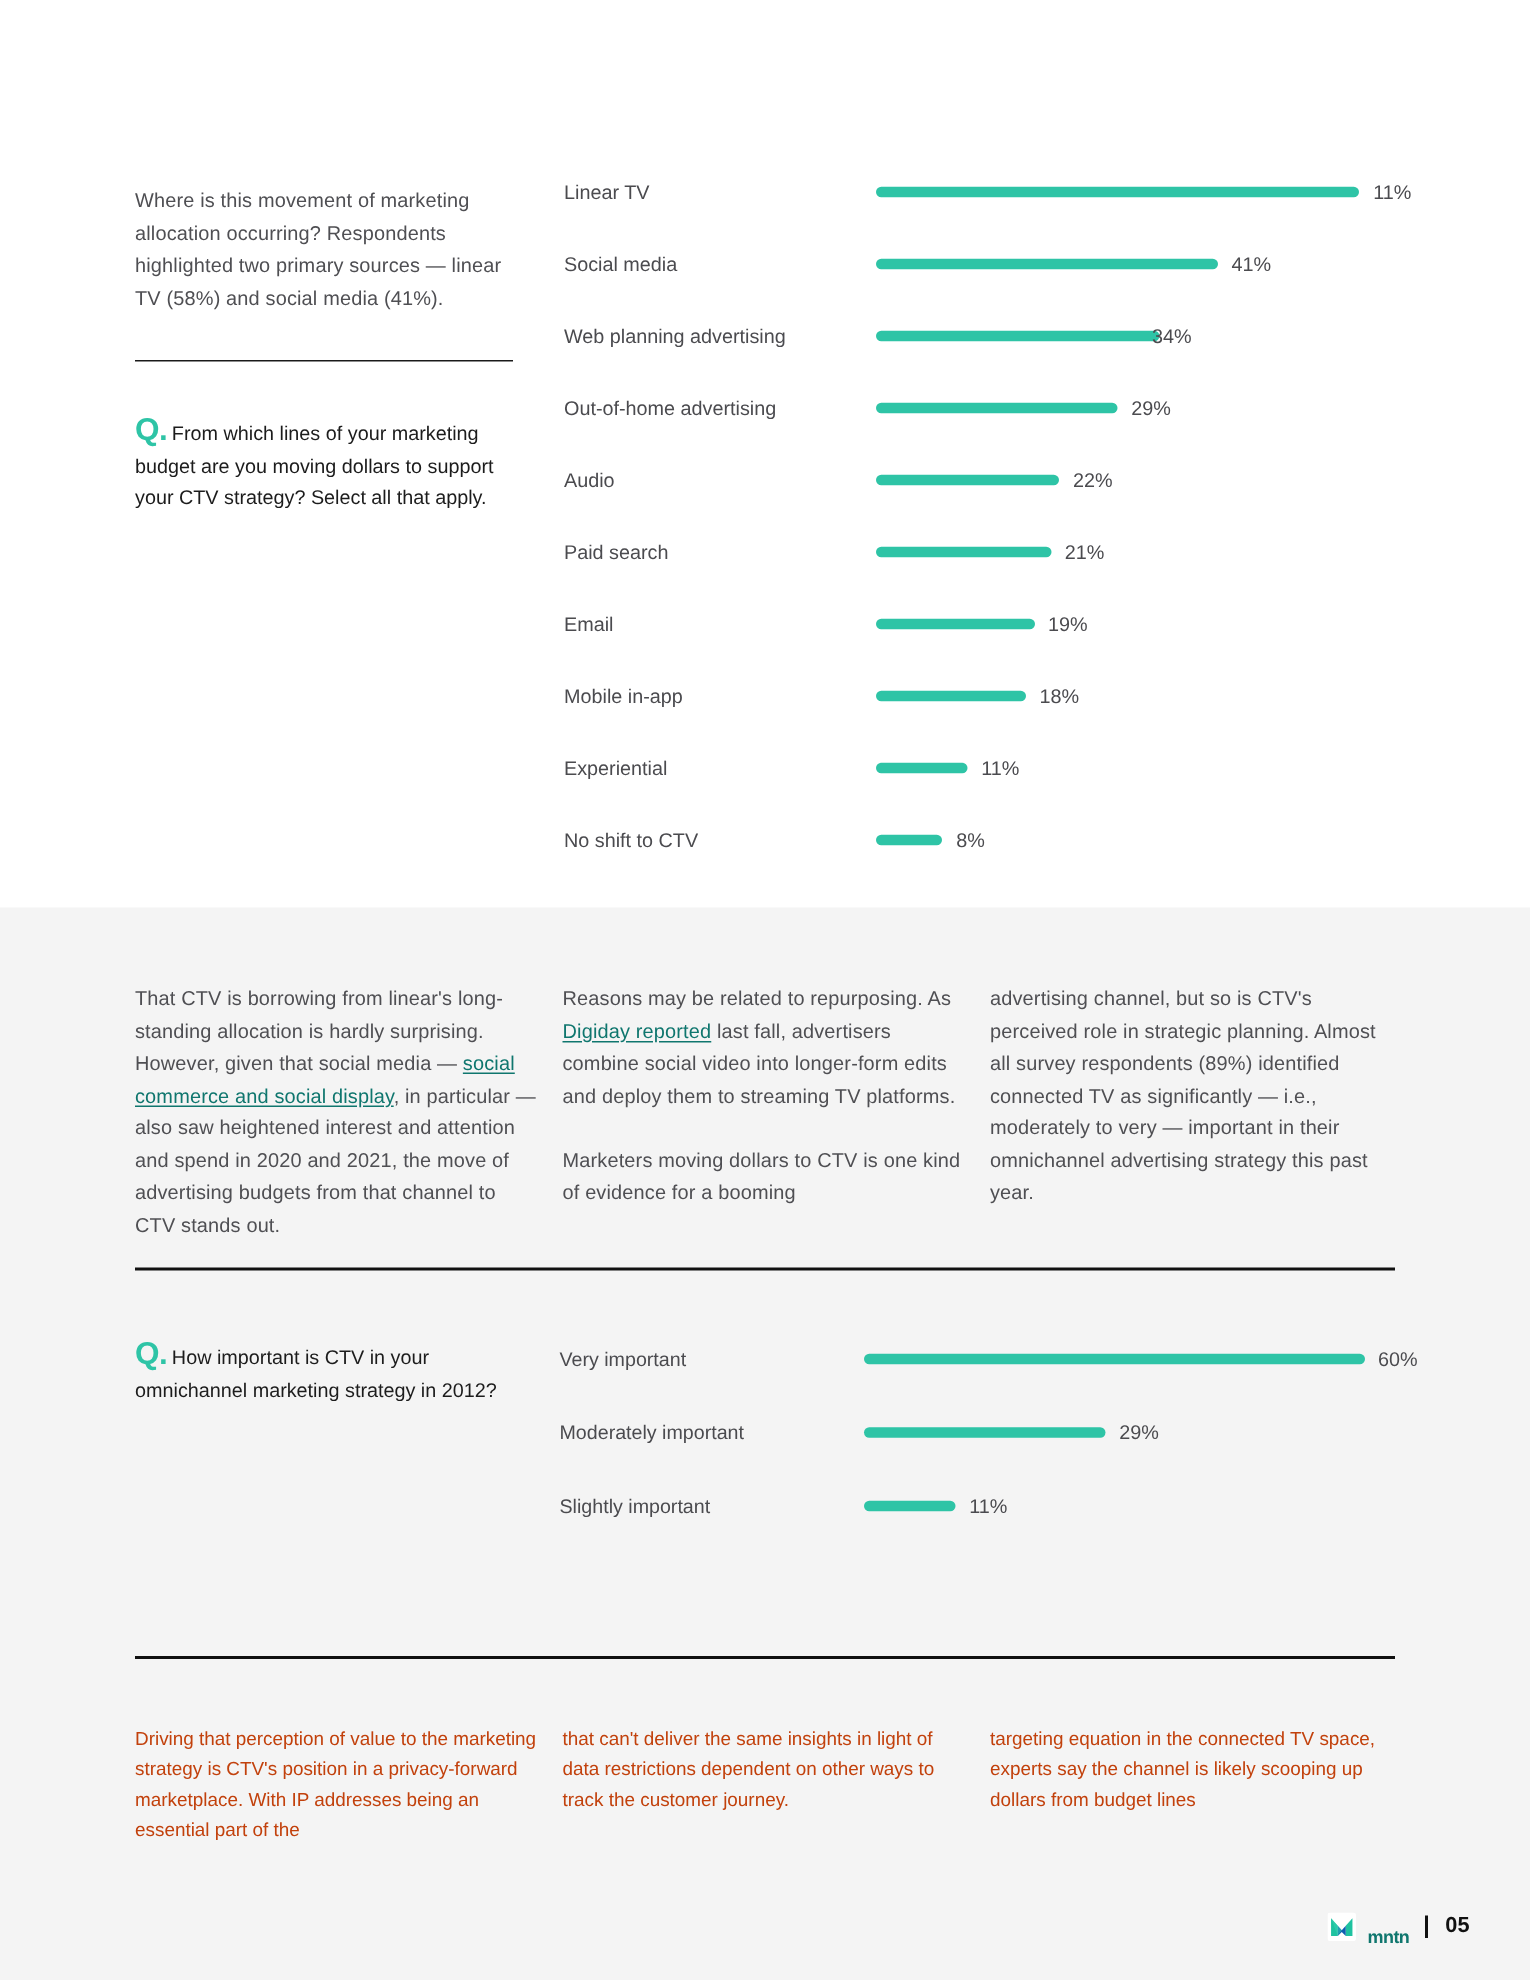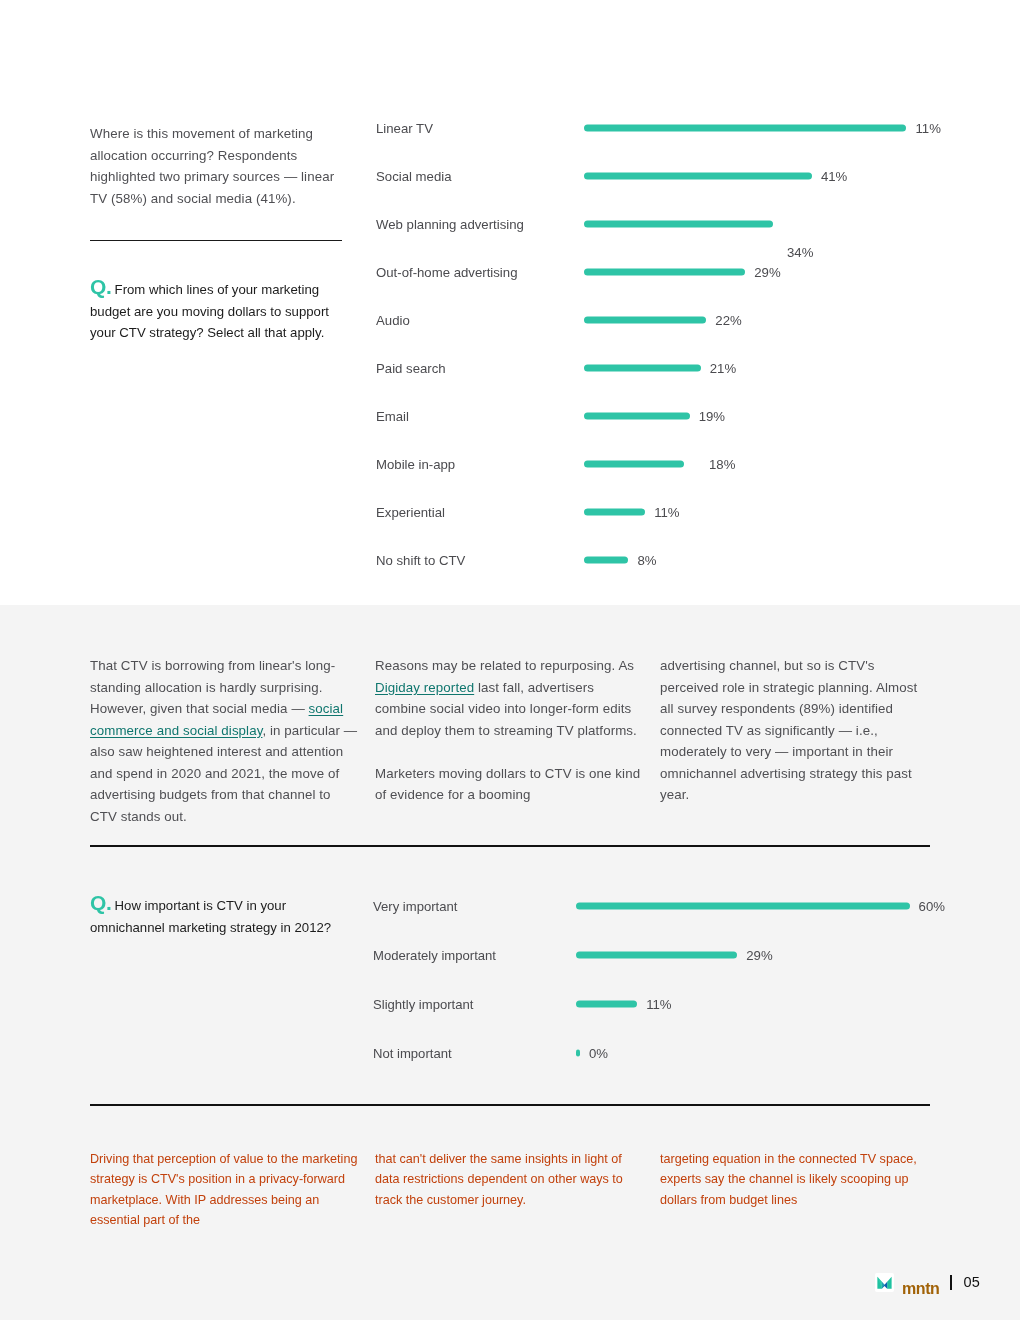--- a/index.html
+++ b/index.html
@@ -127,27 +127,27 @@
 
   
   .footer{
     position:absolute; right:40px; bottom:22px;
     display:flex; align-items:center; gap:8px;
   }
   .logo-mark{
     width:19px; height:19px; display:block;
   }
   .logo-word{
-    font-size:16px; font-weight:700; color:#a16207; letter-spacing:-.4px;margin-top:14px;
+    font-size:12px; font-weight:700; color:#0f766e; letter-spacing:-.4px;margin-top:14px;
   }
   .footer-bar{
     width:2px; height:15px; background:#111; margin:0 3px;
   }
   .page-num{
-    font-size:14.5px; font-weight:400; color:#111; letter-spacing:.2px;text-align:center;
+    font-size:14.5px; font-weight:700; color:#111; letter-spacing:.2px;text-align:center;
   }
 </style>
 </head>
 <body>
 
 <div class="page">
 
   <div class="bg-gray"></div>
 
   <p class="intro para">Where is this movement of marketing allocation occurring? Respondents highlighted two primary sources — linear TV (58%) and social media (41%).</p>
@@ -171,21 +171,21 @@
         <span class="bar-track">
           <span class="bar" style="width: 227.96px; background: rgb(46, 196, 166);"></span>
         </span>
         <span class="bar-val" style="left: 444.96px;">41%</span>
       </div>
       <div class="row">
         <span class="row-label">Web planning advertising</span>
         <span class="bar-track">
           <span class="bar" style="width: 189.04px; background: rgb(46, 196, 166);"></span>
         </span>
-        <span class="bar-val" style="left: 411px; margin-top: 28px;">34%</span>
+        <span class="bar-val" style="left: 392px;">34%</span>
       </div>
       <div class="row">
         <span class="row-label">Out-of-home advertising</span>
         <span class="bar-track">
           <span class="bar" style="width: 161.24px; background: rgb(46, 196, 166);"></span>
         </span>
         <span class="bar-val" style="left: 378.24px;">29%</span>
       </div>
       <div class="row">
         <span class="row-label">Audio</span>
@@ -206,21 +206,21 @@
         <span class="bar-track">
           <span class="bar" style="width: 105.64px; background: rgb(46, 196, 166);"></span>
         </span>
         <span class="bar-val" style="left: 322.64px;">19%</span>
       </div>
       <div class="row">
         <span class="row-label">Mobile in-app</span>
         <span class="bar-track">
           <span class="bar" style="width: 100.08px; background: rgb(46, 196, 166);"></span>
         </span>
-        <span class="bar-val" style="left: 333px;">18%</span>
+        <span class="bar-val" style="left: 317px;">18%</span>
       </div>
       <div class="row">
         <span class="row-label">Experiential</span>
         <span class="bar-track">
           <span class="bar" style="width: 61.16px; background: rgb(46, 196, 166);"></span>
         </span>
         <span class="bar-val" style="left: 278.16px;">11%</span>
       </div>
       <div class="row">
         <span class="row-label">No shift to CTV</span>
@@ -266,27 +266,20 @@
           <span class="bar" style="width: 161.24px; background: rgb(46, 196, 166);"></span>
         </span>
         <span class="bar-val" style="left: 373.24px;">29%</span>
       </div>
       <div class="row">
         <span class="row-label">Slightly important</span>
         <span class="bar-track">
           <span class="bar" style="width: 61.16px; background: rgb(46, 196, 166);"></span>
         </span>
         <span class="bar-val" style="left: 273.16px;">11%</span>
-      </div>
-      <div class="row">
-        <span class="row-label">Not important</span>
-        <span class="bar-track">
-          <span class="bar" style="width: 4px; background: rgb(46, 196, 166);"></span>
-        </span>
-        <span class="bar-val" style="left: 216px;">0%</span>
       </div>
     </div>
 
   <div class="rule-long" id="rule-b"></div>
 
   <div class="cols-bottom">
     <div>
       <p class="para-sm">Driving that perception of value to the marketing strategy is CTV's position in a privacy-forward marketplace. With IP addresses being an essential part of the</p>
     </div>
     <div>

